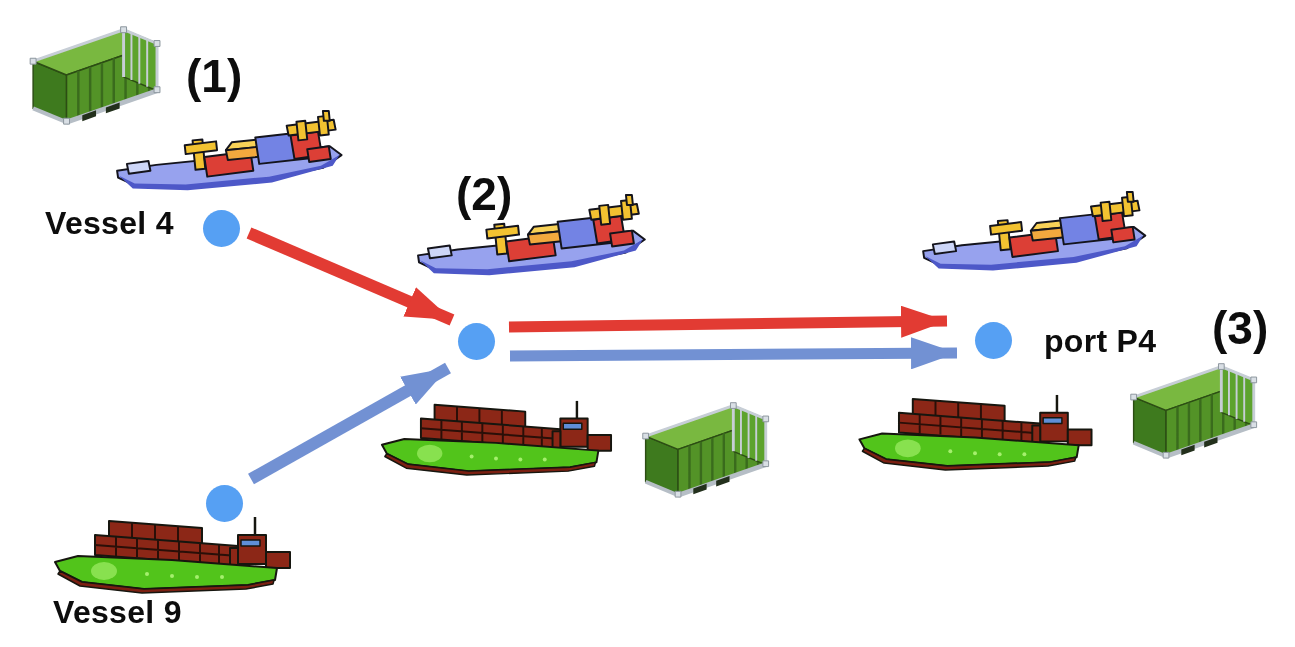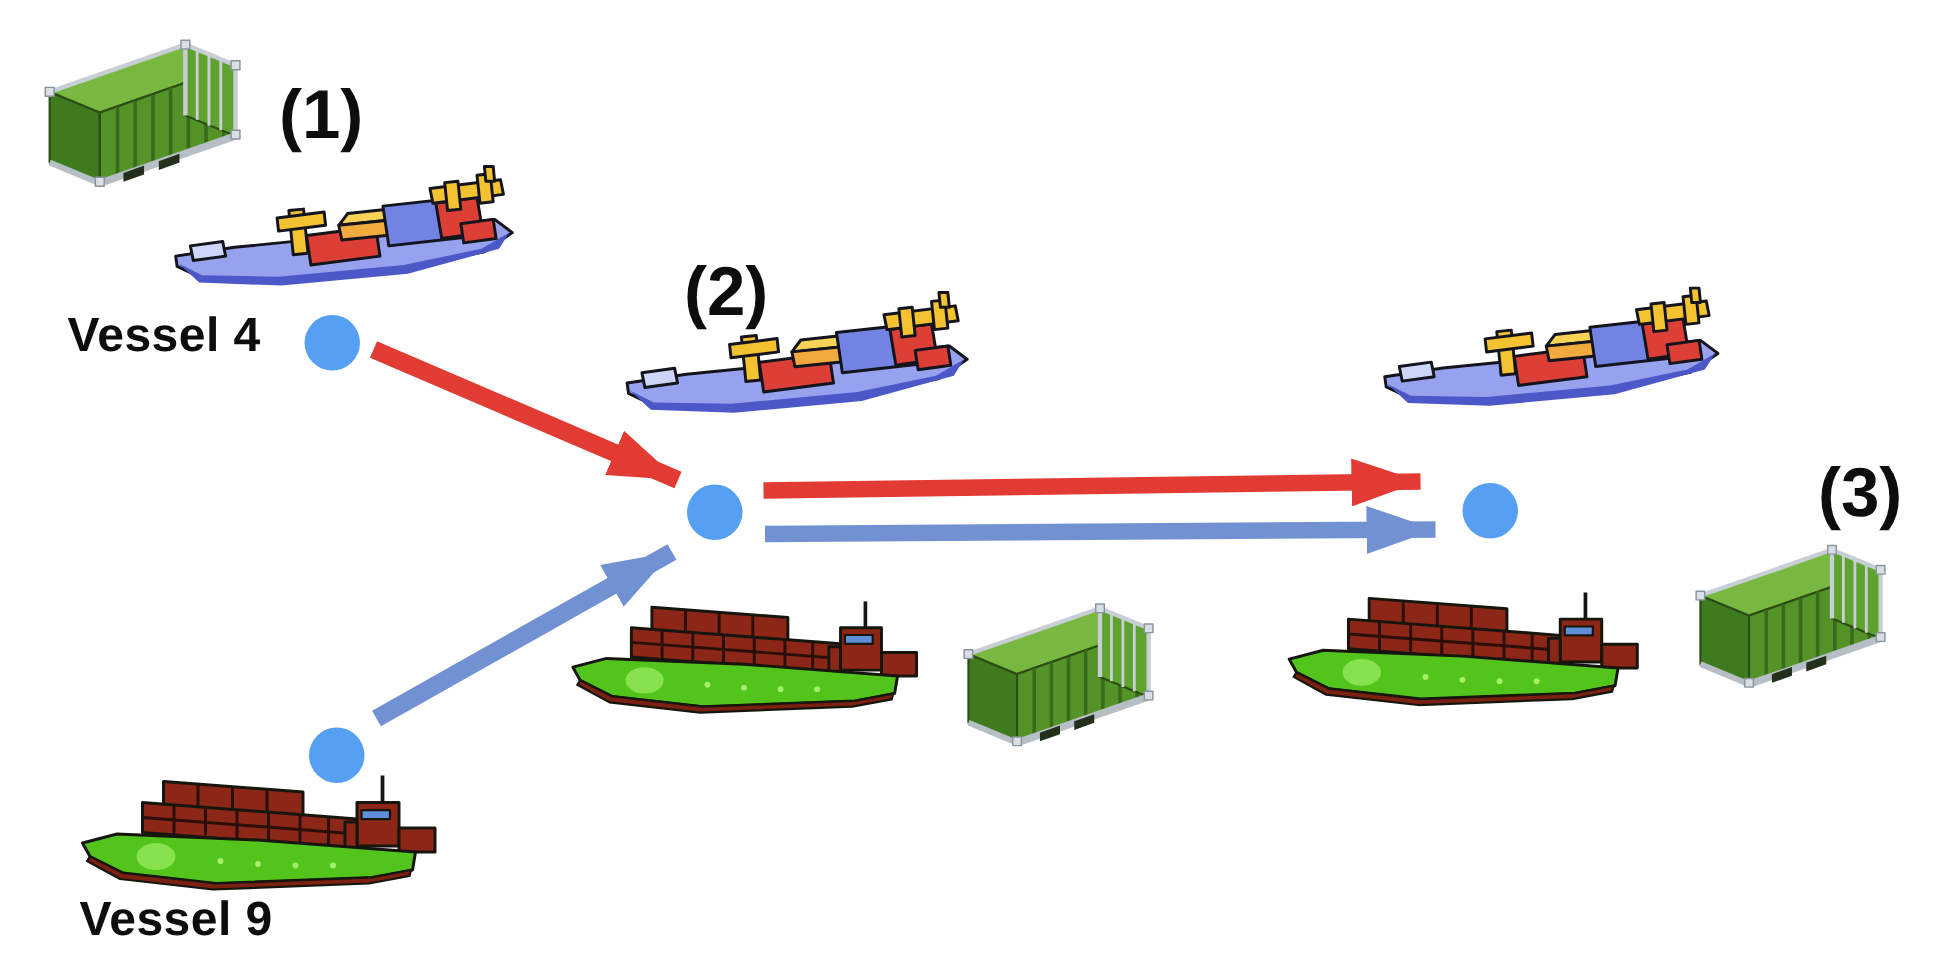--- a/index.html
+++ b/index.html
@@ -155,14 +155,15 @@
   <div class="dot" style="left:458px;top:323px"></div>
   <div class="dot" style="left:975px;top:322px"></div>
 
   <div class="lbl step" style="left:186px;top:52px">(1)</div>
   <div class="lbl step" style="left:456px;top:170px">(2)</div>
   <div class="lbl step" style="left:1212px;top:304px">(3)</div>
 
   <div class="lbl" style="left:45px;top:207px">Vessel 4</div>
   <div class="lbl" style="left:53px;top:596px">Vessel 9</div>
 
+  <div class="lbl" style="left:1044px;top:325px">port P4</div>
 
 </div>
 
 </body></html>

